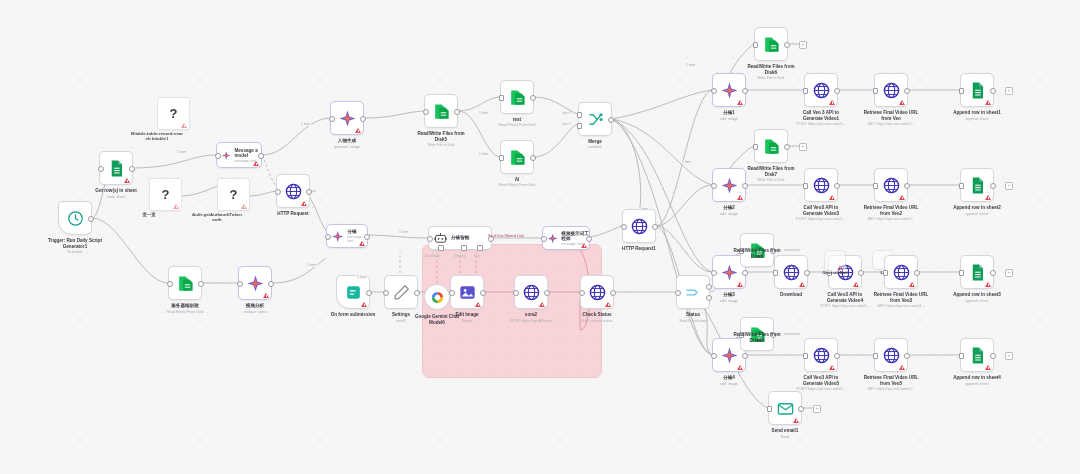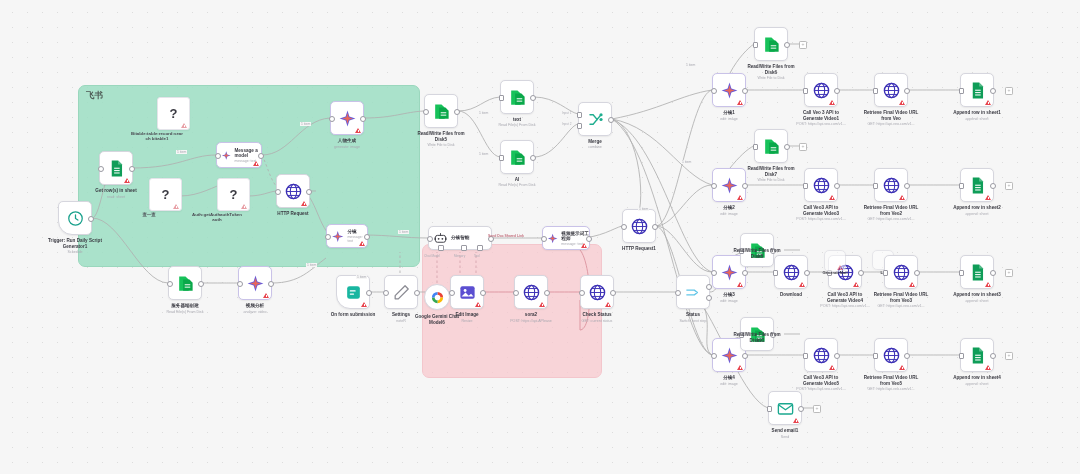--- a/index.html
+++ b/index.html
@@ -63,23 +63,20 @@
 
   
   .ic{width:19px;height:19px;display:block;}
   .ic.sm{width:15px;height:15px;}
 </style>
 </head>
 <body>
 
 <div id="canvas">
 
-  <div class="group green" style="left:78px;top:85px;width:340px;height:180px;">
-    <div class="group-label">飞书</div>
-  </div>
   <div class="group pink" style="left:422px;top:244px;width:178px;height:132px;"></div>
 
   <svg class="edges">
 
     <path d="M92,218 C100,218 104,175 112,168"></path>
 
     <path d="M92,218 C120,218 140,282 168,283"></path>
 
     <path d="M132,168 C180,168 190,155 216,155"></path>
 

